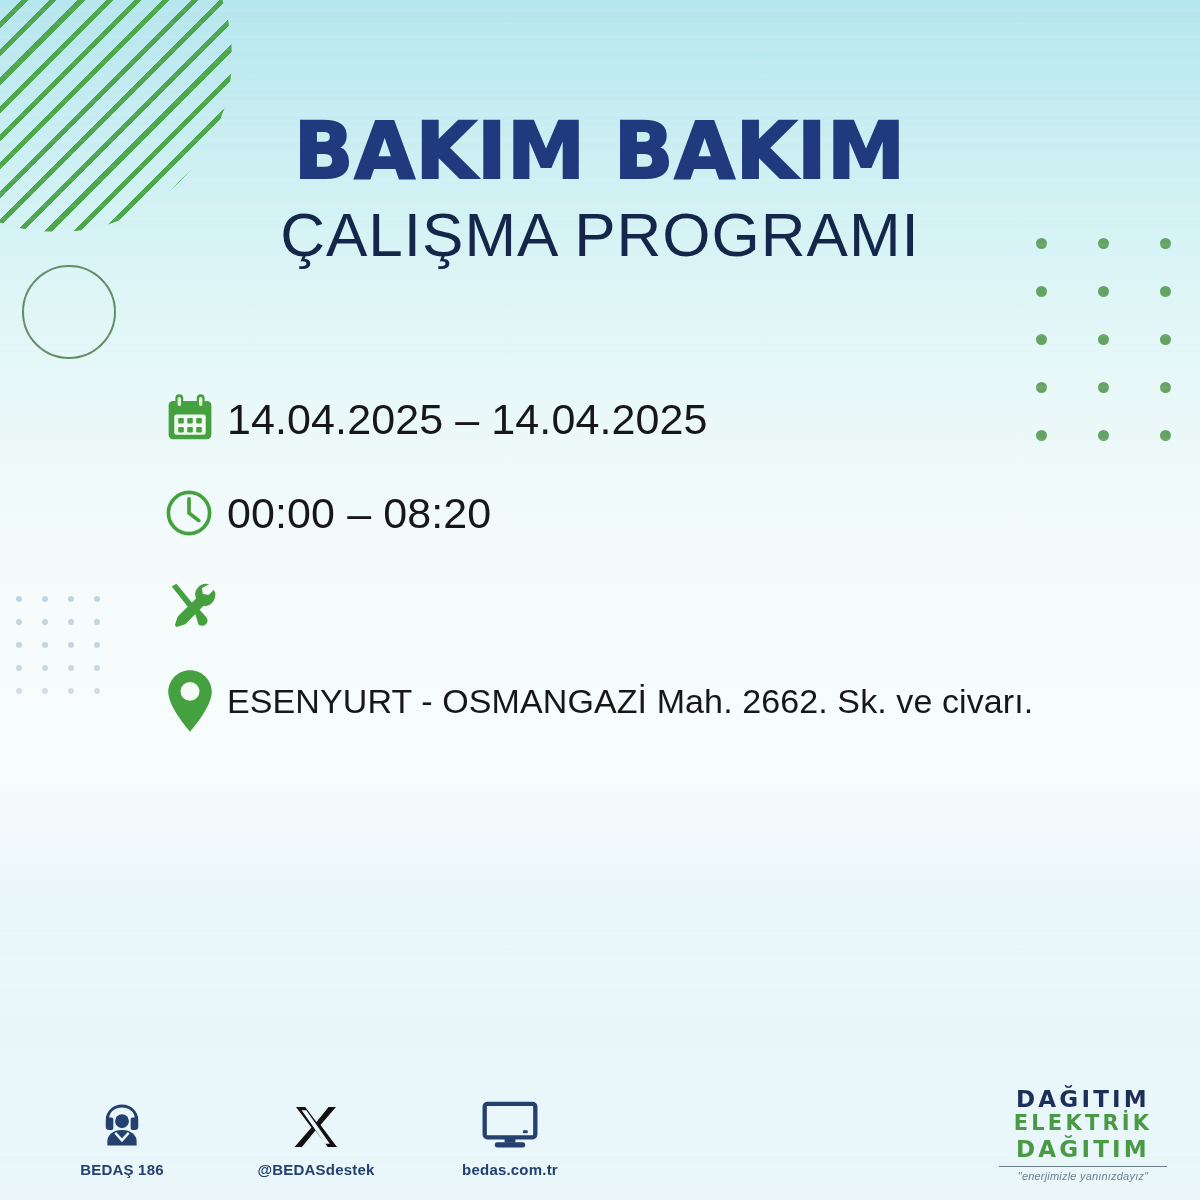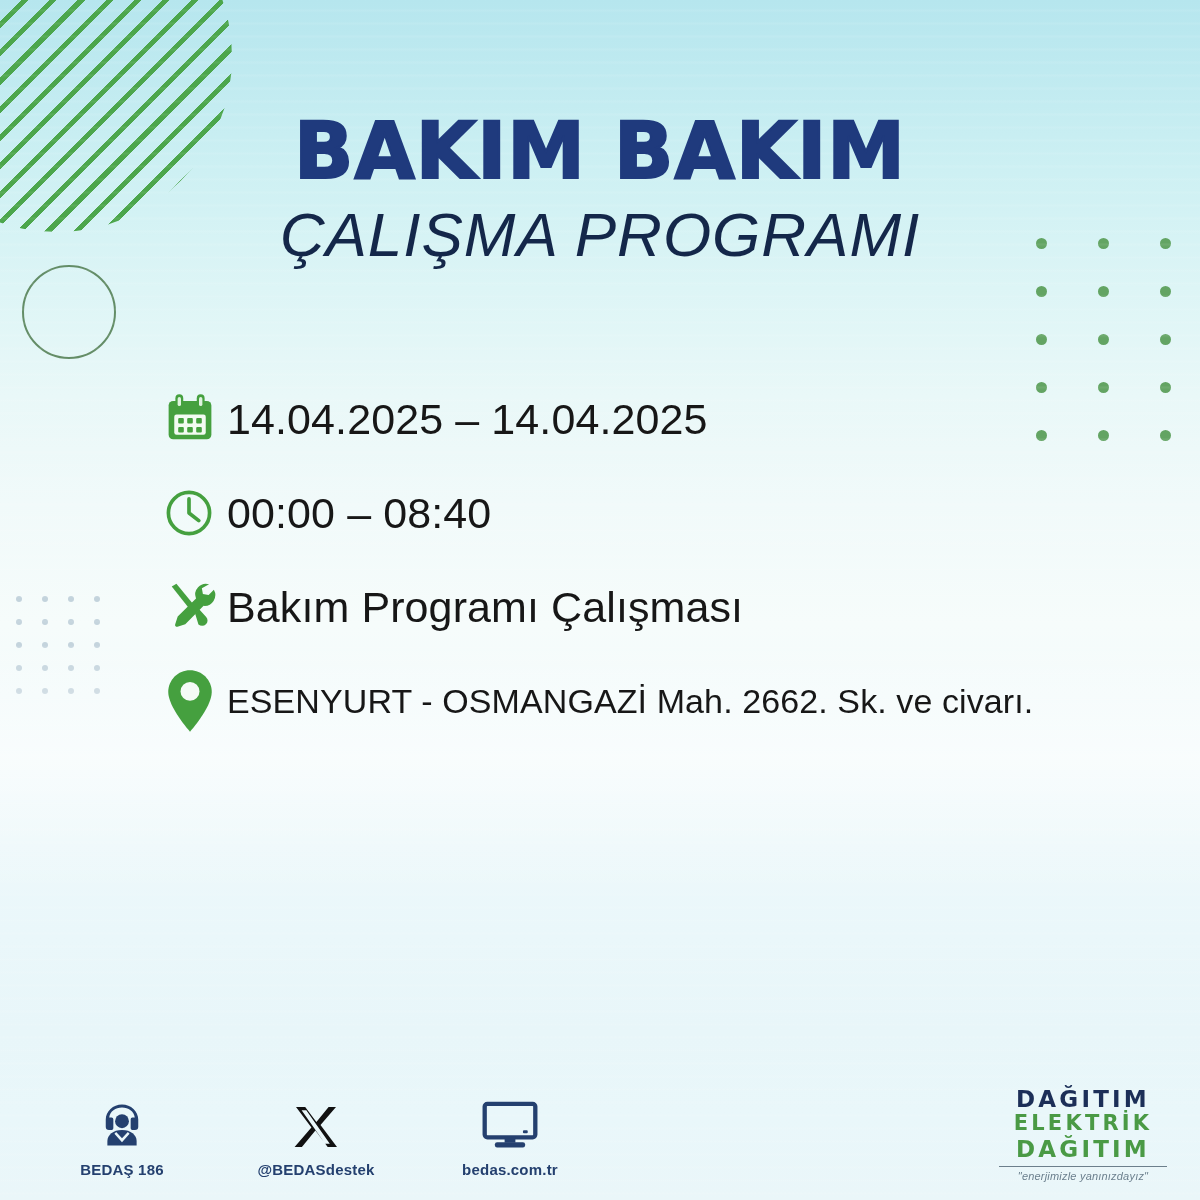--- a/index.html
+++ b/index.html
@@ -142,21 +142,20 @@
     -webkit-text-stroke: 2.2px #1f3a7d;
   }
   .title-sub {
     margin-top: 14px;
     font-size: 62px;
     line-height: 1;
     font-weight: 400;
     letter-spacing: 1px;
     color: #14274a;
     font-family: "Liberation Sans", "DejaVu Sans", sans-serif;
-    font-style: italic;
   }
 
   
   .info-list {
     position: absolute;
     left: 163px;
     top: 376px;
     width: 1000px;
   }
   .info-row {
@@ -334,38 +333,37 @@
       <div class="info-text">14.04.2025 – 14.04.2025</div>
     </div>
 
     <div class="info-row">
       <div class="info-icon">
         <svg width="52" height="52" viewBox="0 0 48 48" aria-hidden="true">
           <circle cx="24" cy="24" r="19" fill="none" stroke="#45a03f" stroke-width="3.4"></circle>
           <path d="M24 11 L24 24 L33 31" fill="none" stroke="#45a03f" stroke-width="3.4" stroke-linecap="round" stroke-linejoin="round"></path>
         </svg>
       </div>
-      <div class="info-text">00:00 – 08:40</div>
+      <div class="info-text">00:00 – 08:20</div>
     </div>
 
     <div class="info-row">
       <div class="info-icon">
         <svg width="56" height="56" viewBox="0 0 48 48" aria-hidden="true">
 
           <g fill="#45a03f">
             <path d="M7.5 6.5 L11.5 4 L30 26.5 L26.5 30.5 Z"></path>
             <path d="M27.5 29.5 L31 26 L37 32.5 a4.6 4.6 0 0 1 -6.6 6.4 Z"></path>
           </g>
 
           <g fill="#45a03f">
             <path d="M39.5 4.5 a9.2 9.2 0 0 0 -11.2 12.2 L12.6 32.2 l-2.2 6.7 a1.6 1.6 0 0 0 2 2 l6.7 -2.2 L34.8 23 A9.2 9.2 0 0 0 43.6 9.3 l-4.5 4.5 -4.9 -0.9 -0.9 -4.9 Z"></path>
           </g>
         </svg>
       </div>
-      <div class="info-text">Bakım Programı Çalışması</div>
     </div>
 
     <div class="info-row">
       <div class="info-icon">
         <svg width="54" height="64" viewBox="0 0 40 50" aria-hidden="true">
           <path d="M20 1 C10.6 1 3 8.6 3 18 c0 12 17 31 17 31 s17 -19 17 -31 C37 8.6 29.4 1 20 1 Z" fill="#45a03f"></path>
           <circle cx="20" cy="17.5" r="7.4" fill="#f4fbf6"></circle>
         </svg>
       </div>
       <div class="info-text caps">ESENYURT - OSMANGAZİ Mah. 2662. Sk. ve civarı.</div>

